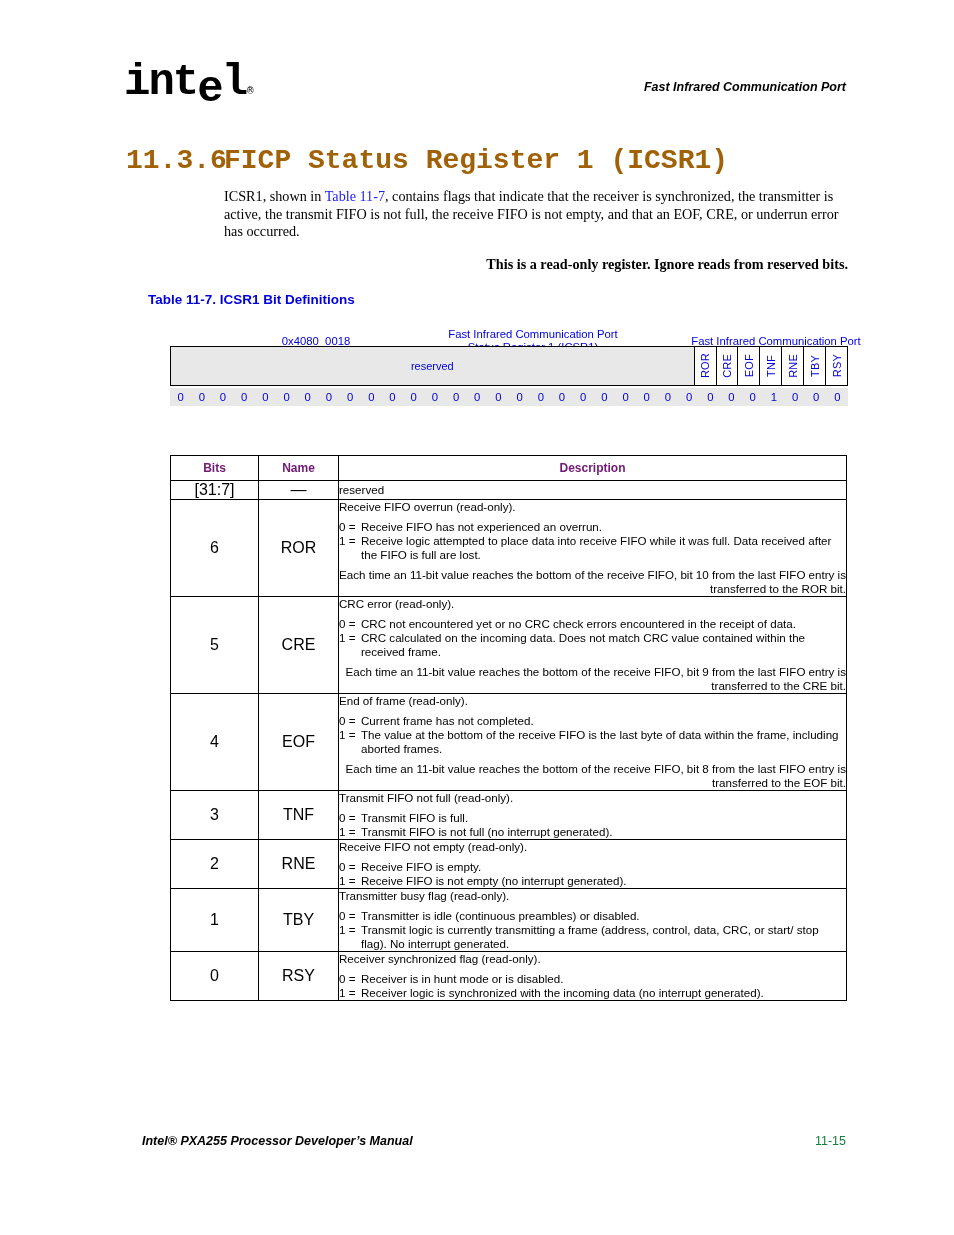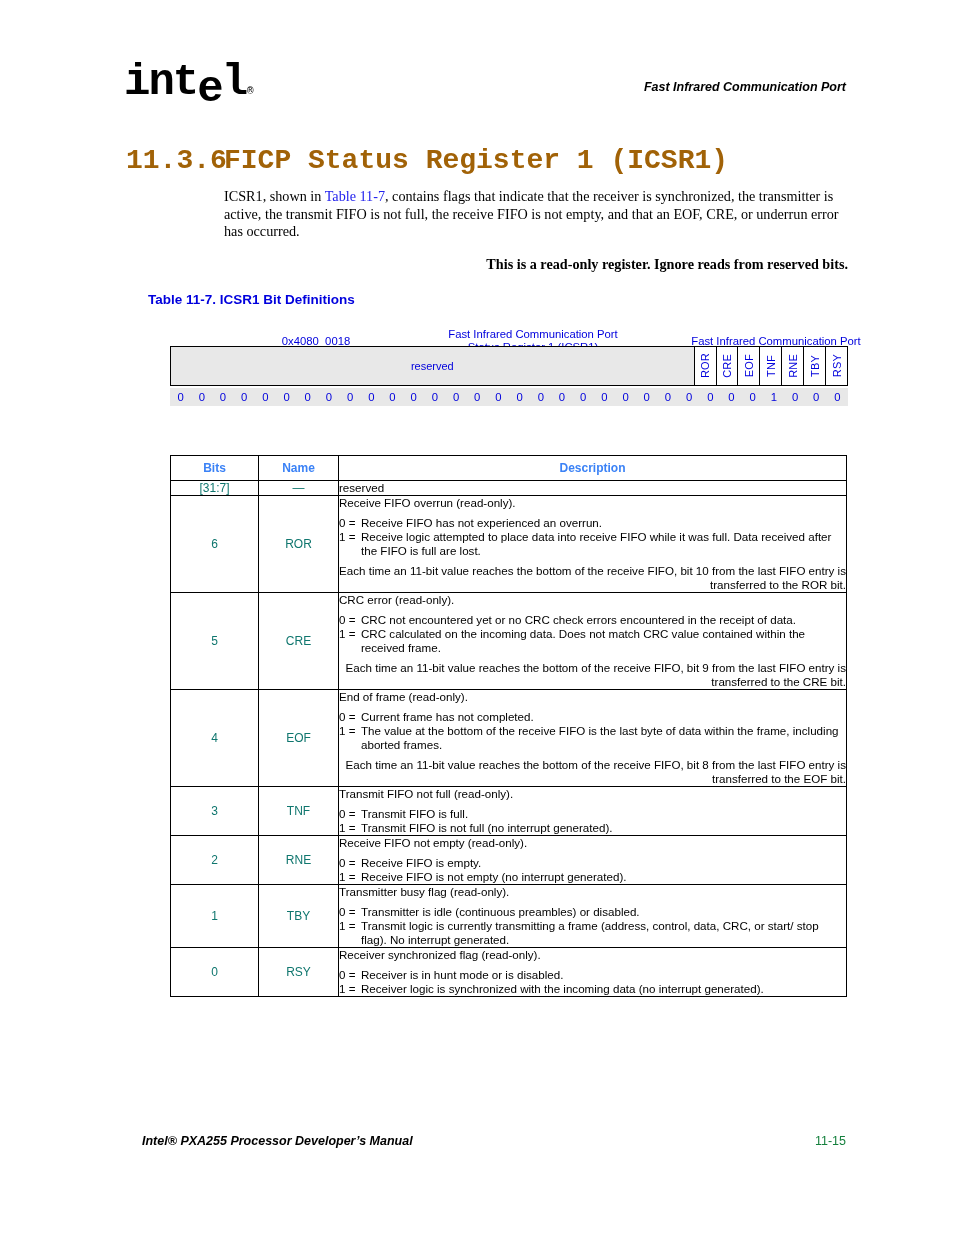--- a/index.html
+++ b/index.html
@@ -242,28 +242,28 @@
   }
   table.defs th, table.defs td {
     border: 1.1px solid #000;
     vertical-align: middle;
     padding: 0;
   }
   table.defs th {
     font-family: "Liberation Sans", sans-serif;
     font-weight: bold;
     font-size: 12px;
-    color: #3b82f6;
+    color: #701a75;
     text-align: center;
     height: 24px;
   }
   td.c-bits, td.c-name {
     text-align: center;
-    font-size: 12px;
-    color: #0f766e;
+    font-size: 16px;
+    color: #000000;
   }
   td.c-desc {
     padding: 5px 6px 6px 6px;
     font-size: 11.6px;
     line-height: 14px;
     color: #000;
     vertical-align: middle;
   }
   .d-title { margin: 0 0 6px 0; }
   .d-line {

